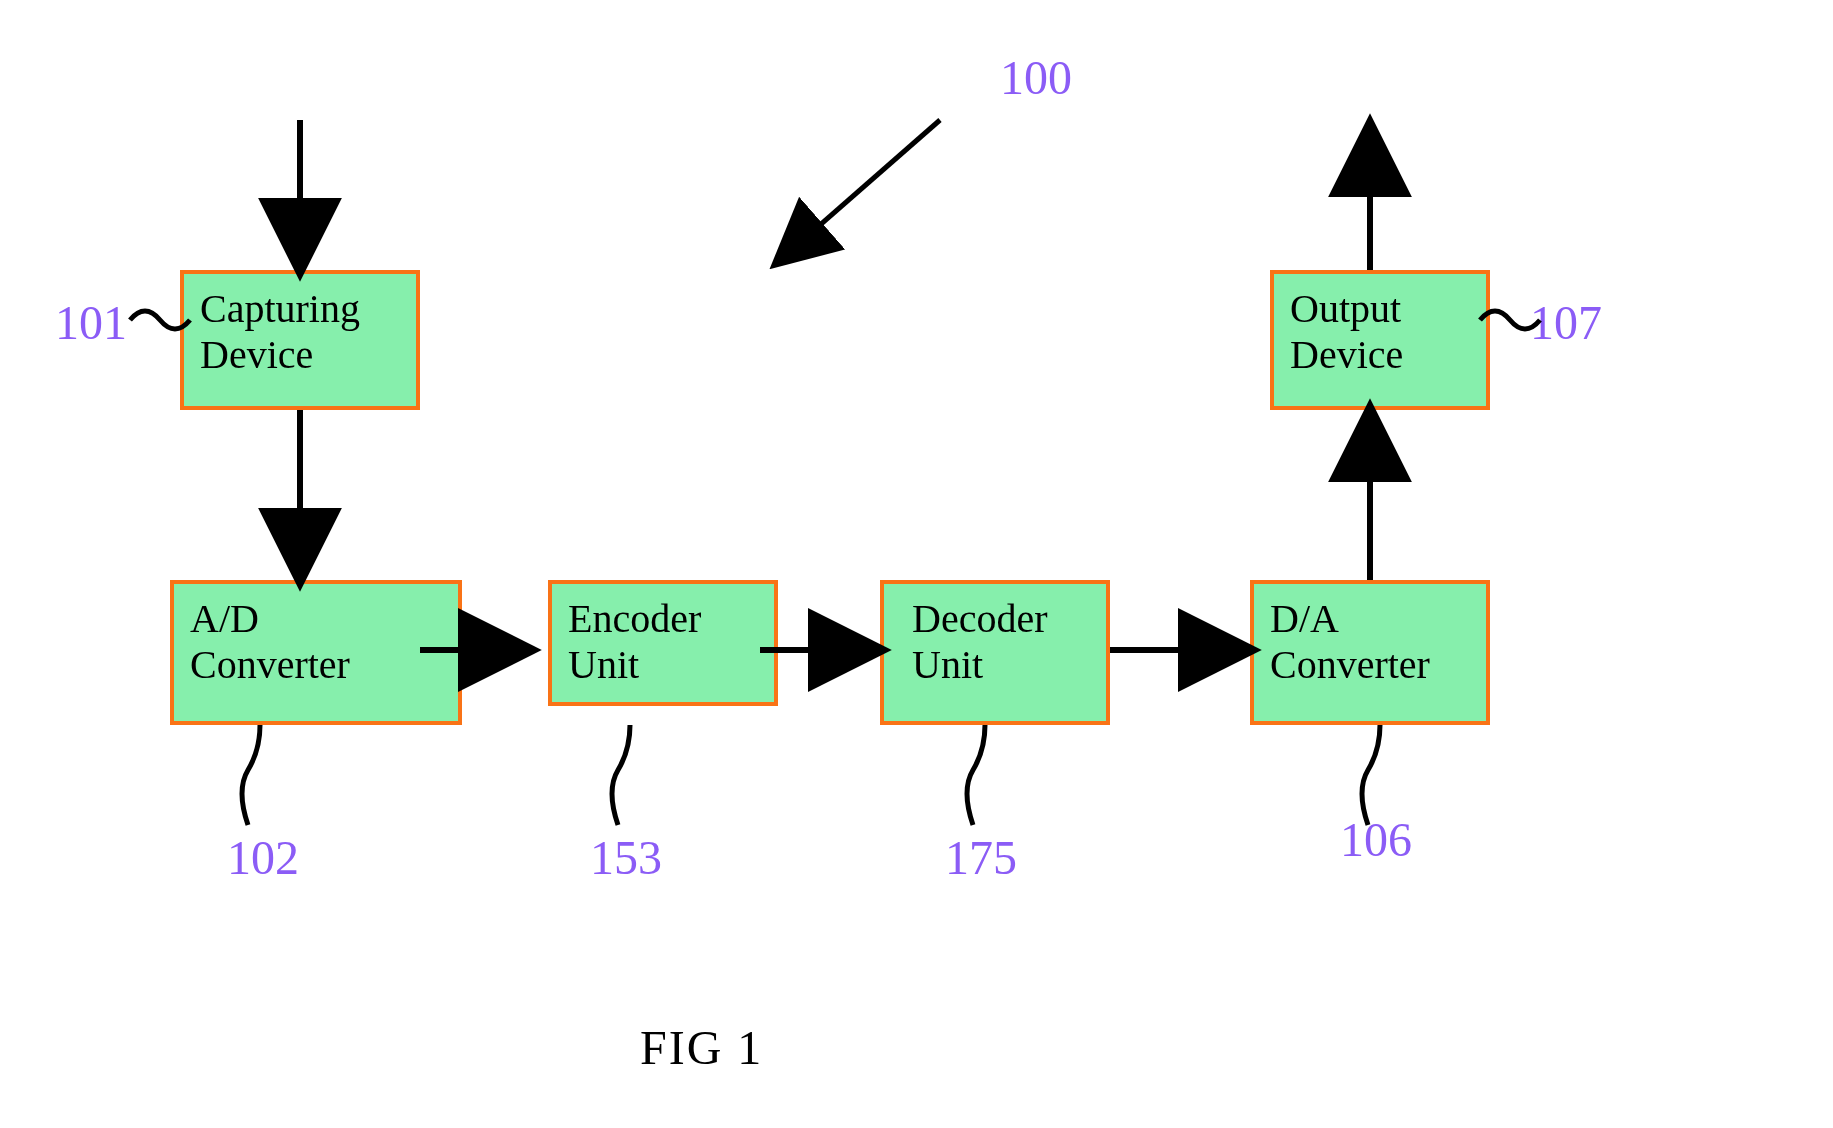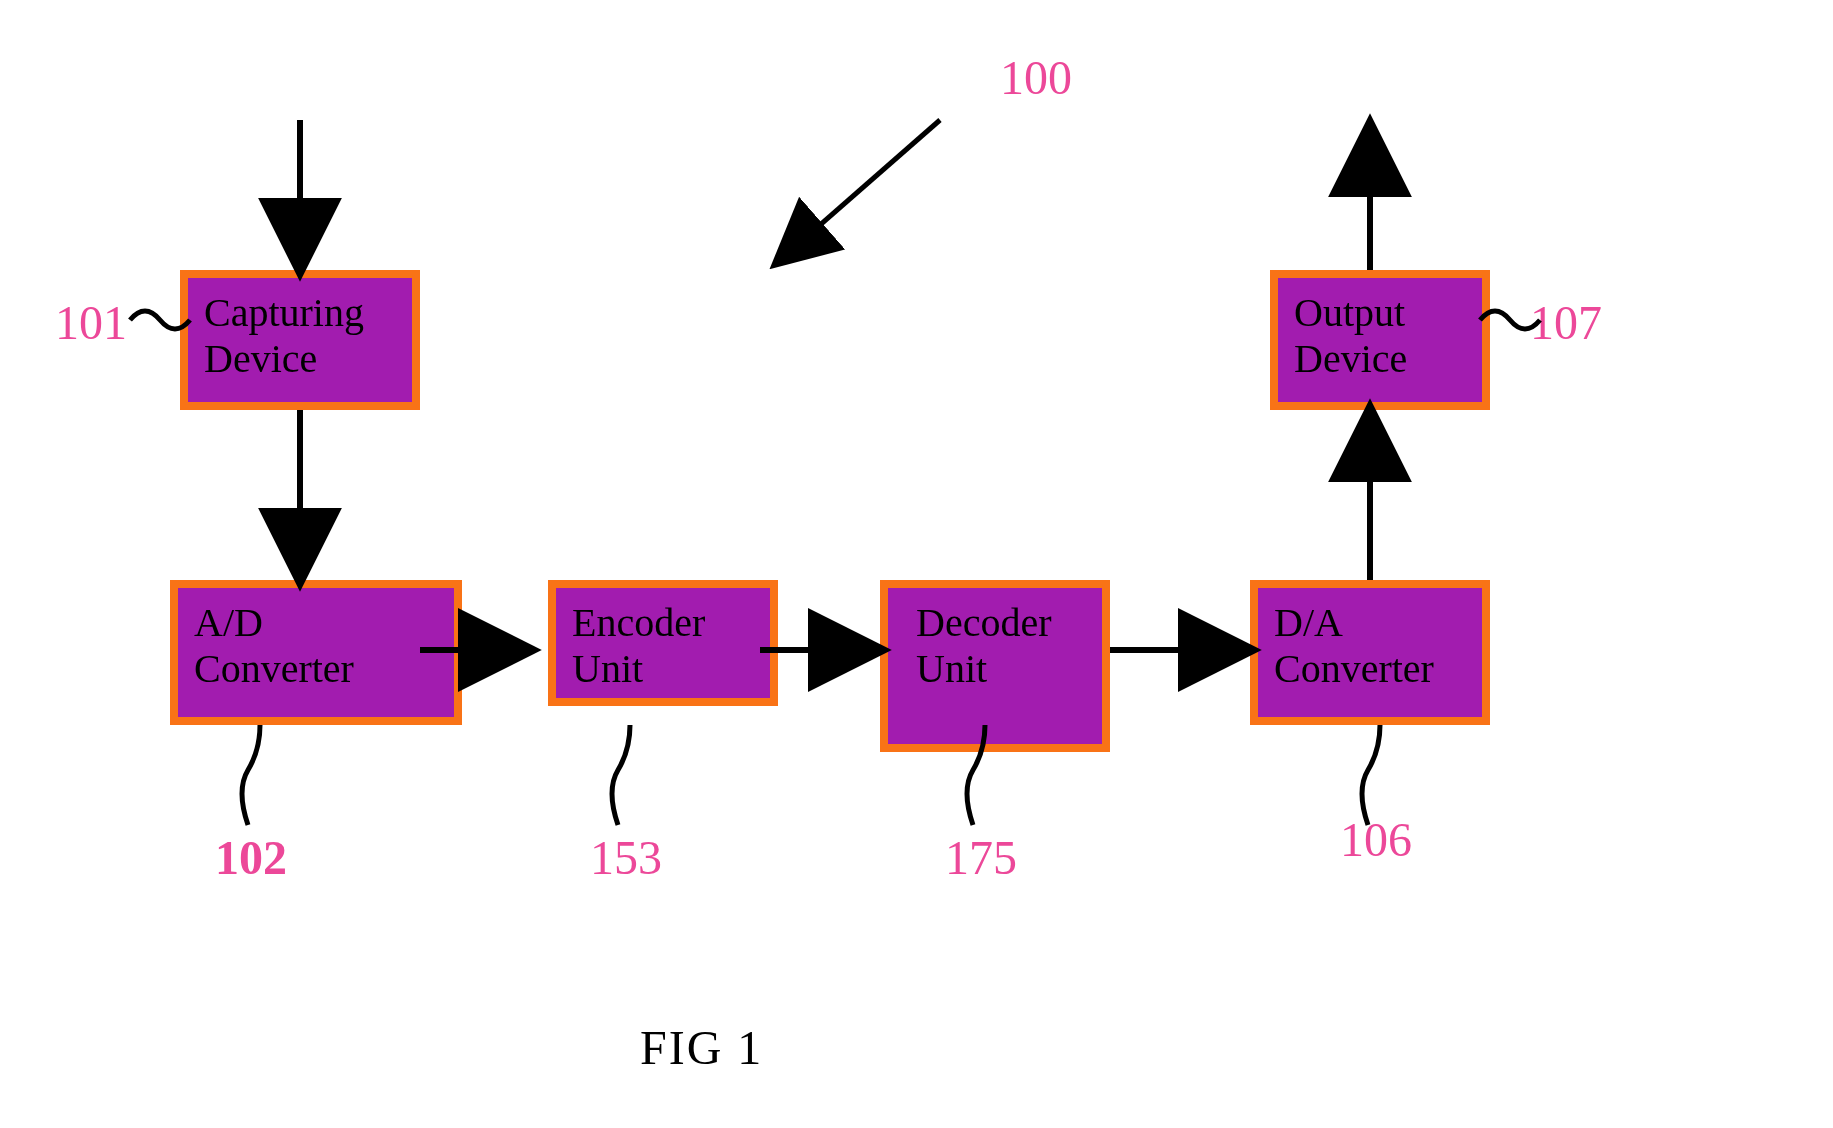--- a/index.html
+++ b/index.html
@@ -10,32 +10,32 @@
     background: #ffffff;
     font-family: "Times New Roman", Times, serif;
   }
   .canvas {
     position: relative;
     width: 1833px;
     height: 1128px;
   }
   .box {
     position: absolute;
-    border: 8px solid #f97316;
-    background: #a21caf;
+    border: 4px solid #f97316;
+    background: #86efac;
     box-sizing: border-box;
     padding: 12px 16px;
     font-size: 40px;
     line-height: 1.15;
     color: #000;
   }
   .label {
     position: absolute;
     font-size: 48px;
-    color: #ec4899;
+    color: #8b5cf6;
     white-space: nowrap;
   }
   .figlabel {
     position: absolute;
     font-size: 48px;
     color: #000;
     letter-spacing: 2px;
     white-space: nowrap;
   }
   svg.overlay {
@@ -56,39 +56,39 @@
   </div>
 
   <div class="box" style="left:170px; top:580px; width:292px; height:145px;">
     <span>A/D<br>Converter</span>
   </div>
 
   <div class="box" style="left:548px; top:580px; width:230px; height:126px;">
     <span>Encoder<br>Unit</span>
   </div>
 
-  <div class="box" style="left:880px; top:580px; width:230px; height:172px;padding-left:28px;">
+  <div class="box" style="left:880px; top:580px; width:230px; height:145px;padding-left:28px;">
     <span>Decoder<br>Unit</span>
   </div>
 
   <div class="box" style="left:1250px; top:580px; width:240px; height:145px;">
     <span>D/A<br>Converter</span>
   </div>
 
   <div class="box" style="left:1270px; top:270px; width:220px; height:140px;">
     <span>Output<br>Device</span>
   </div>
 
   <div class="label" style="left:1000px; top:50px;">100</div>
 
   <div class="label" style="left:55px; top:295px;">101</div>
 
   <div class="label" style="left:1530px; top:295px;">107</div>
 
-  <div class="label" style="left:215px; top:830px;font-weight:bold;">102</div>
+  <div class="label" style="left:227px; top:830px;">102</div>
 
   <div class="label" style="left:590px; top:830px;">153</div>
 
   <div class="label" style="left:945px; top:830px;">175</div>
 
   <div class="label" style="left:1340px; top:812px;">106</div>
 
   <div class="figlabel" style="left:640px; top:1020px;">FIG 1</div>
 
   <svg class="overlay" viewBox="0 0 1833 1128">

